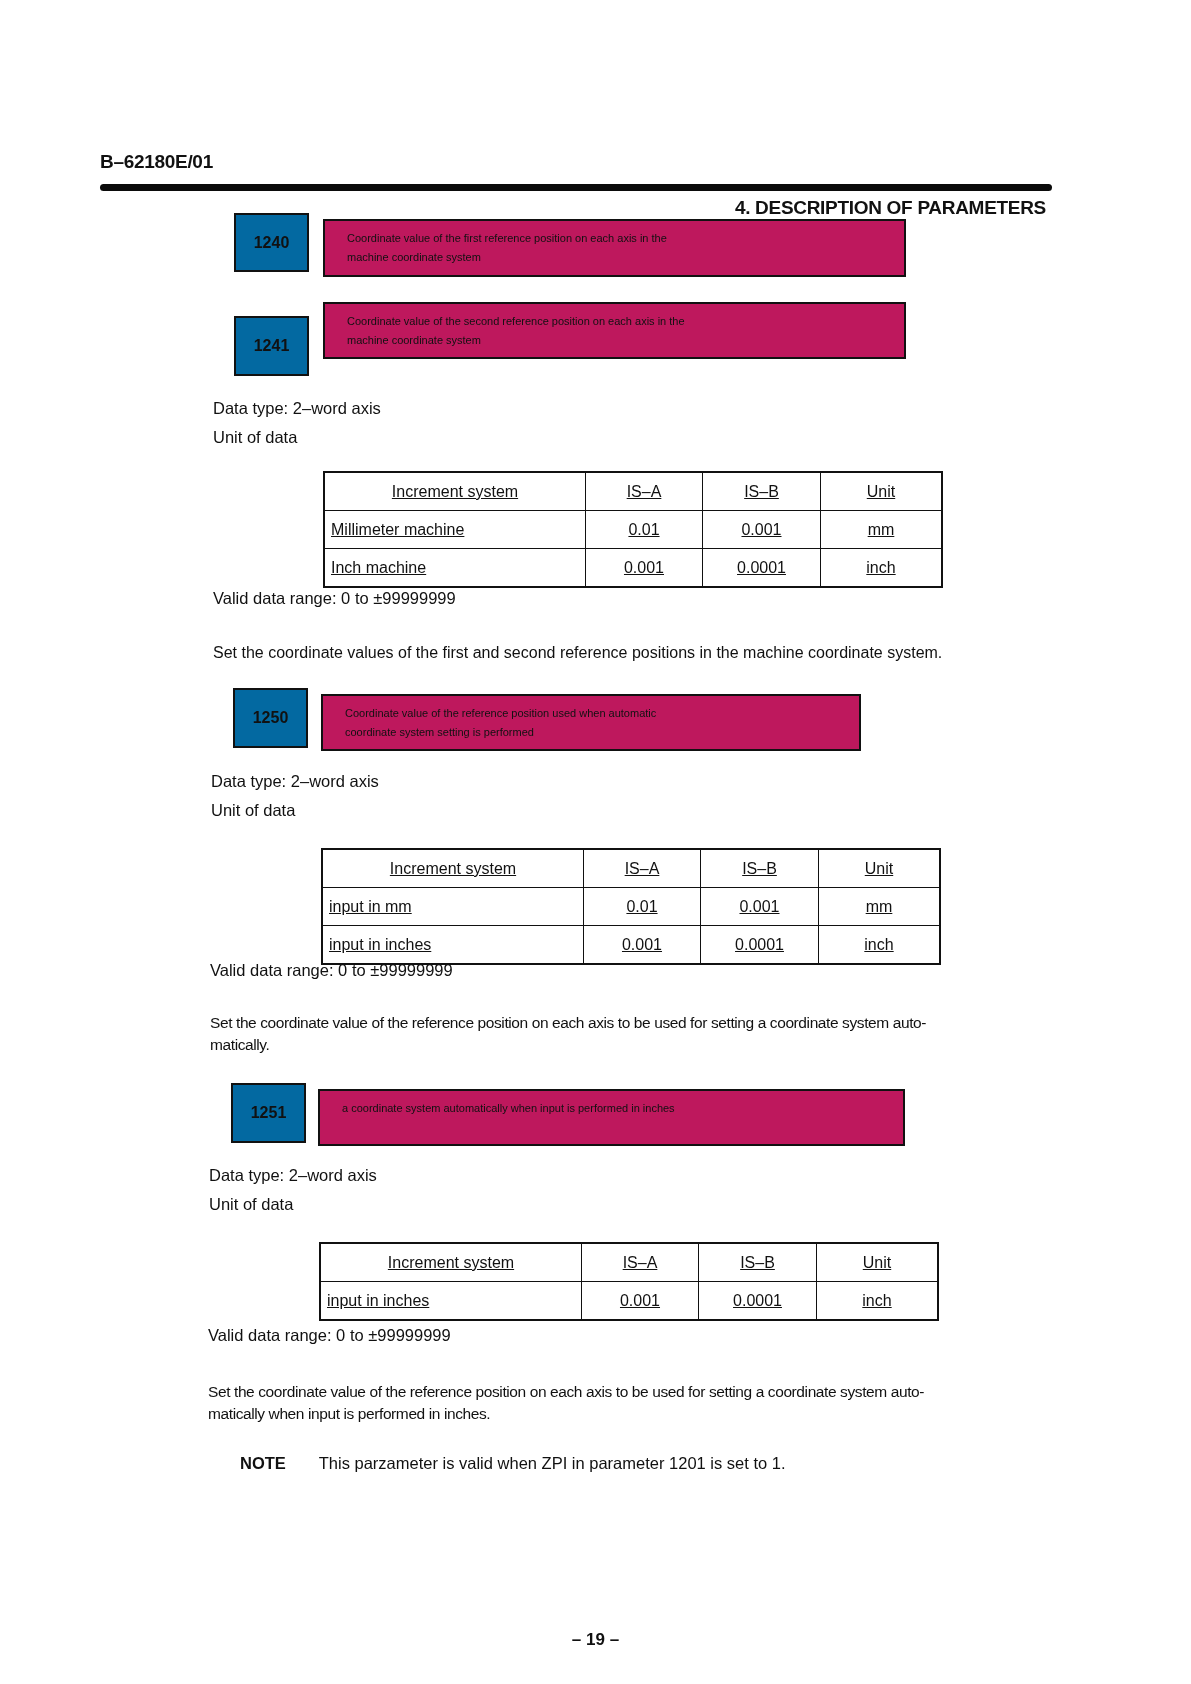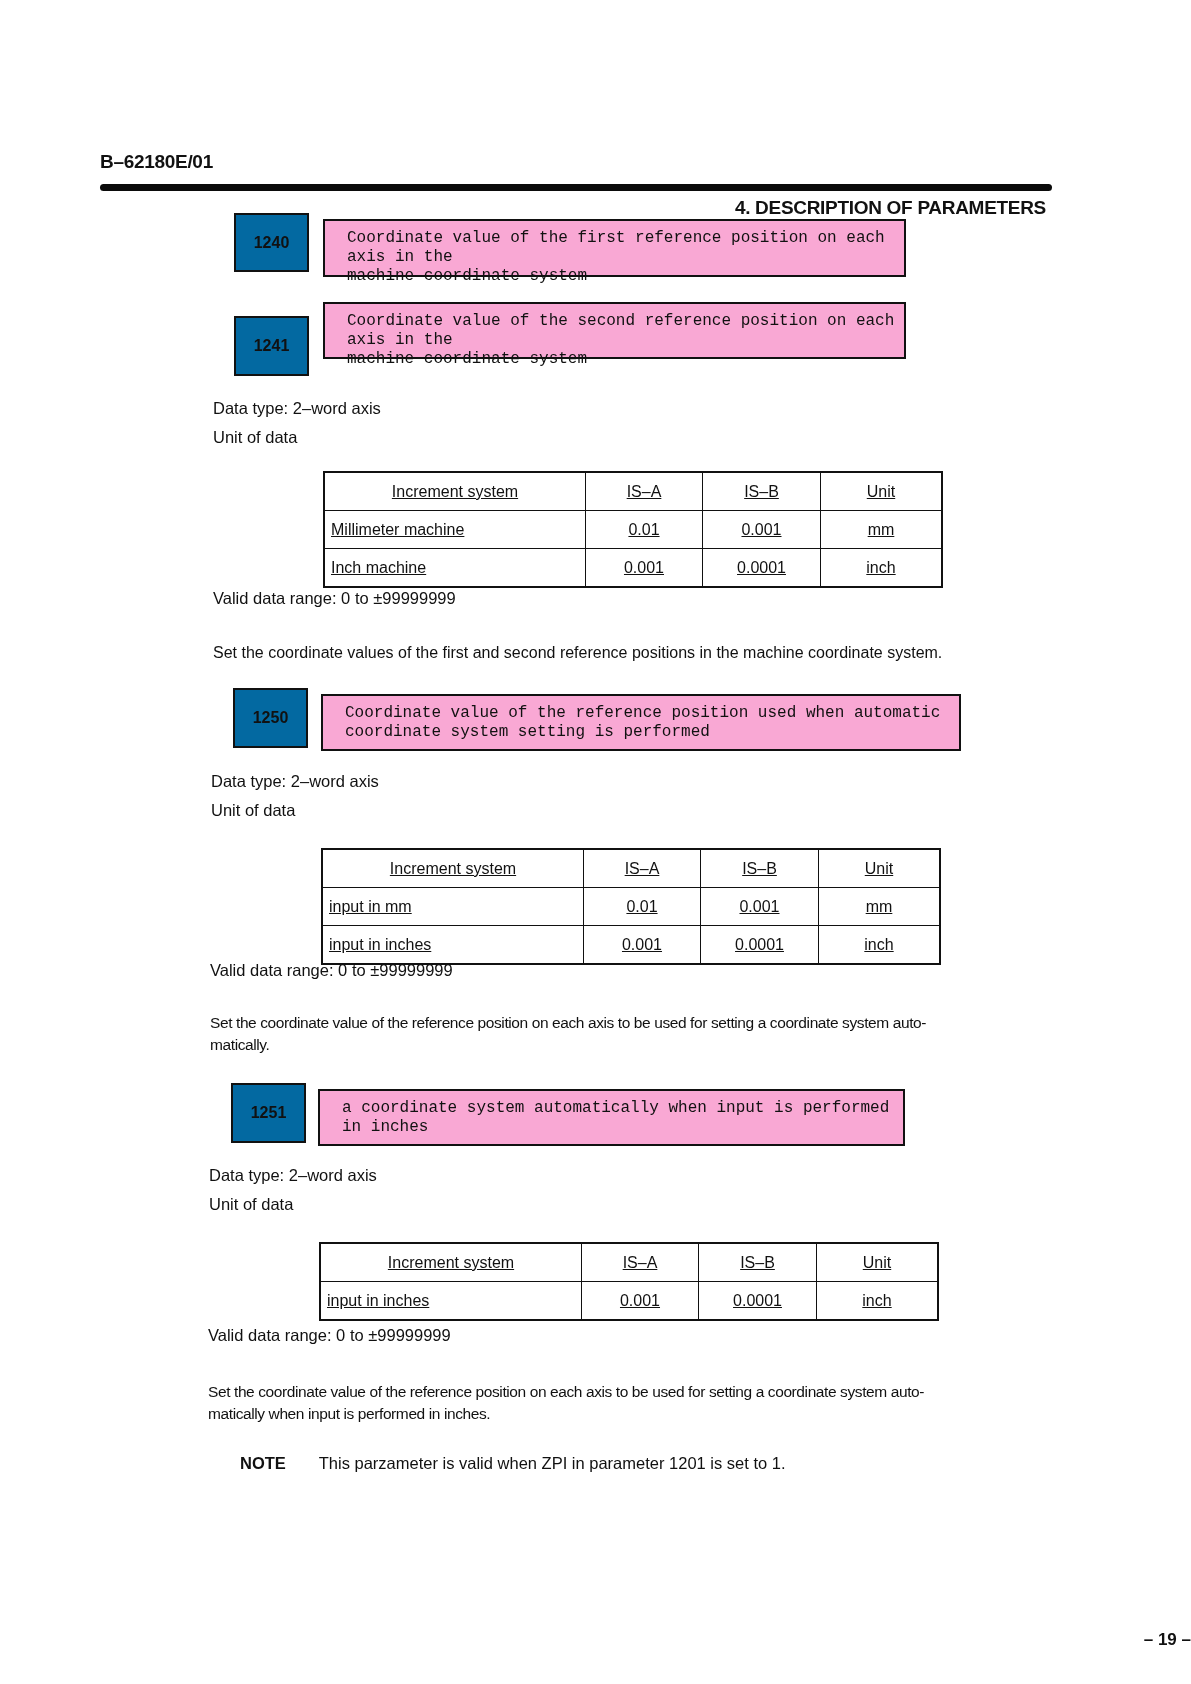--- a/index.html
+++ b/index.html
@@ -5,30 +5,30 @@
   html, body { margin: 0; padding: 0; background: #ffffff; }
   body { width: 1191px; height: 1684px; position: relative; overflow: hidden;
          font-family: "Liberation Sans", sans-serif; color: #111111; }
   .abs { position: absolute; }
   .hdr { font-weight: bold; font-size: 19px; letter-spacing: -0.3px; }
   .rule { position: absolute; left: 100px; width: 952px; top: 184px; height: 7px;
           background: #0b0b0b; border-radius: 4px; }
   .pnum { position: absolute; border: 2px solid #111; background: #0369a1;
           display: flex; align-items: center; justify-content: center;
           font-weight: bold; font-size: 16px; box-sizing: border-box; }
-  .pdesc { position: absolute; border: 2px solid #111; background: #f9a8d4; box-sizing: border-box;
-           font-size: 16px; line-height: 19px; padding: 8px 0 0 22px; font-family: Liberation Mono, monospace; }
+  .pdesc { position: absolute; border: 2px solid #111; background: #be185d; box-sizing: border-box;
+           font-size: 11px; line-height: 19px; padding: 8px 0 0 22px; }
   .txt { position: absolute; font-size: 16.5px; white-space: nowrap; }
   table.inc { position: absolute; border-collapse: collapse; font-size: 16px; }
   table.inc td { border: 1.5px solid #111; height: 29px; padding: 4px; text-align: center; vertical-align: middle; text-decoration: underline; }
   table.inc { border: 2px solid #111; }
   table.inc td.left { text-align: left; padding-left: 6px; }
   .c1 { width: 252px; } .c2 { width: 108px; } .c3 { width: 109px; } .c4 { width: 112px; }
   .note-label { font-weight: bold; }
-  .pageno { position: absolute; top: 1630px; left: 0; width: 1191px; text-align: right; font-size: 17px; font-weight: bold; }
+  .pageno { position: absolute; top: 1630px; left: 0; width: 1191px; text-align: center; font-size: 17px; font-weight: bold; }
 </style>
 </head>
 <body>
 
 <div class="abs hdr" style="left:100px; top:151px;">B–62180E/01</div>
 <div class="abs hdr" style="right:145px; top:155px;margin-top:42px;">4. DESCRIPTION OF PARAMETERS</div>
 <div class="rule"></div>
 
 <div class="pnum" style="left:234px; top:213px; width:75px; height:59px;">
     <span>1240</span>
@@ -69,21 +69,21 @@
     <td>inch</td>
   </tr>
 </tbody>
   </table>
 <div class="txt" style="left:213px; top:589px;">Valid data range:  0 to ±99999999</div>
 <div class="txt" style="left:213px; top:644px; font-size:16px;">Set the coordinate values of the first and second reference positions in the machine coordinate system.</div>
 
 <div class="pnum" style="left:233px; top:688px; width:75px; height:60px;">
     <span>1250</span>
   </div>
-<div class="pdesc" style="left:321px; top:694px; width:640px; height:57px;">
+<div class="pdesc" style="left:321px; top:694px; width:540px; height:57px;">
   <div>Coordinate value of the reference position used when automatic</div>
   <div>coordinate system setting is performed</div>
 </div>
 
 <div class="txt" style="left:211px; top:772px;">Data type:  2–word axis</div>
 <div class="txt" style="left:211px; top:801px;">Unit of data</div>
 <table class="inc" style="left:321px; top:848px;">
   <tbody>
       <tr>
     <td class="c1">Increment system</td>

